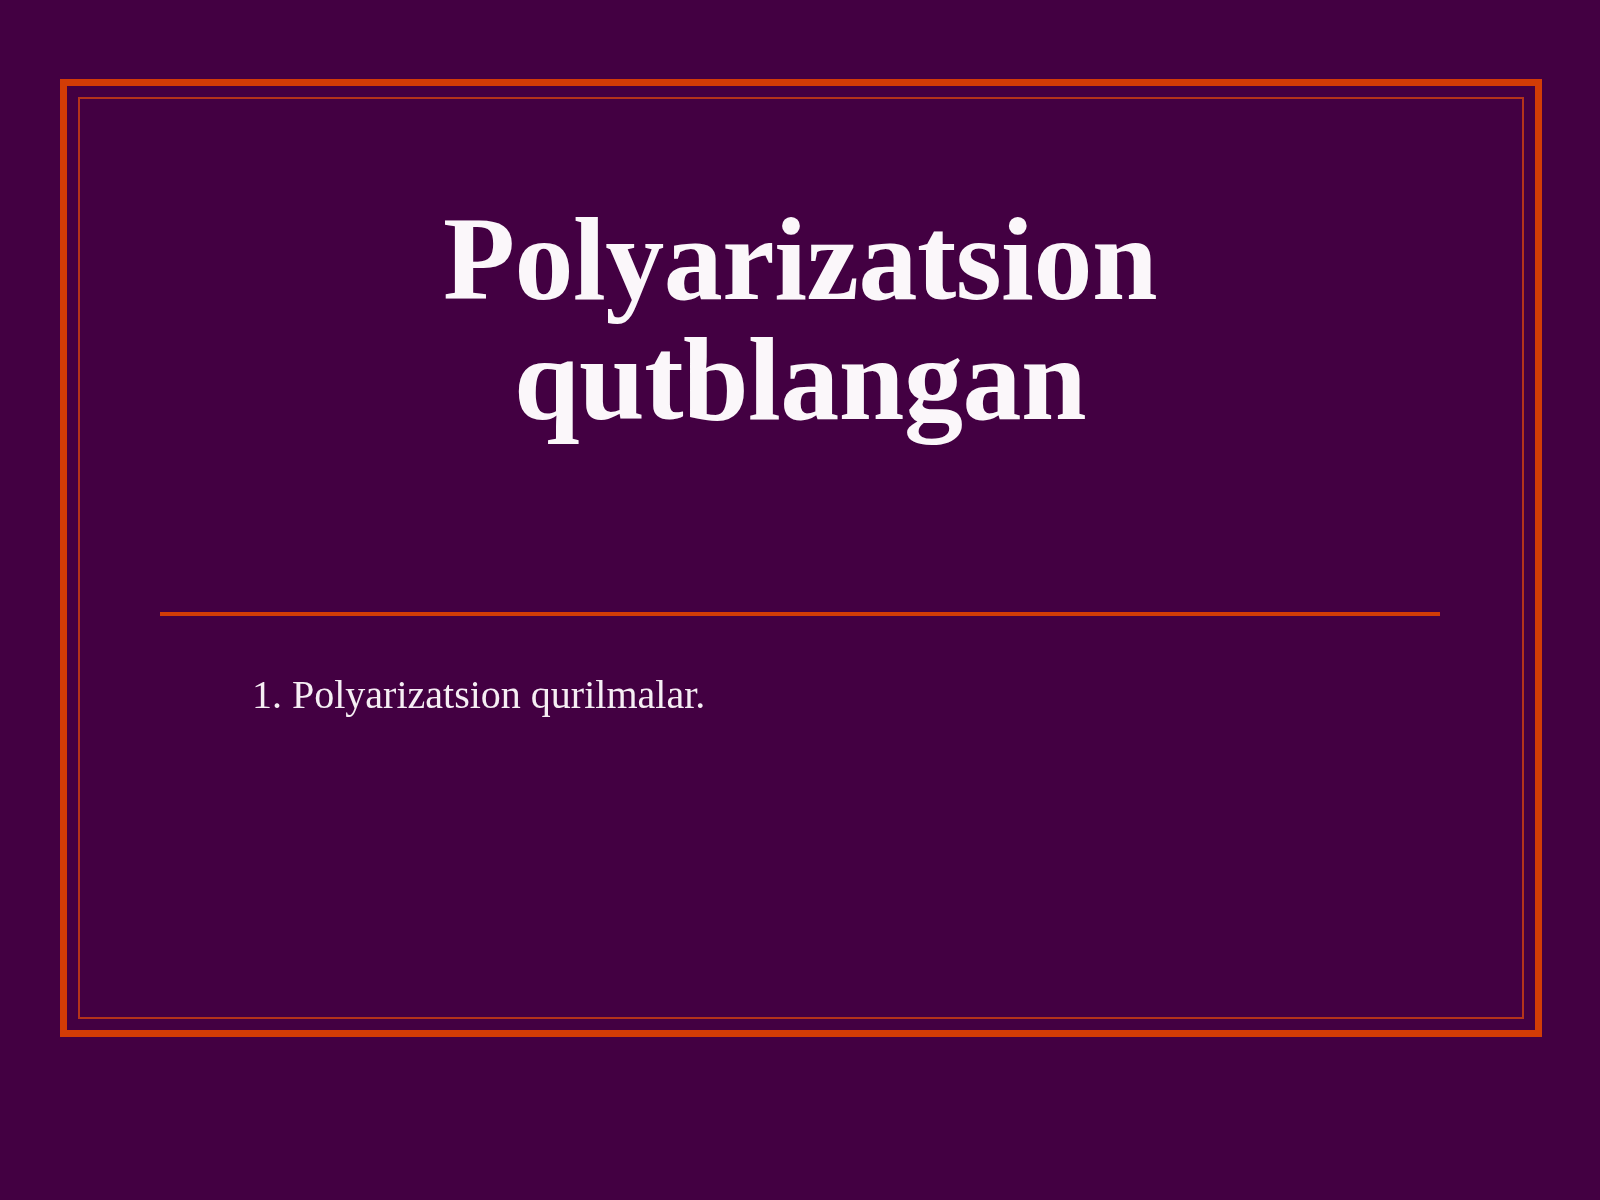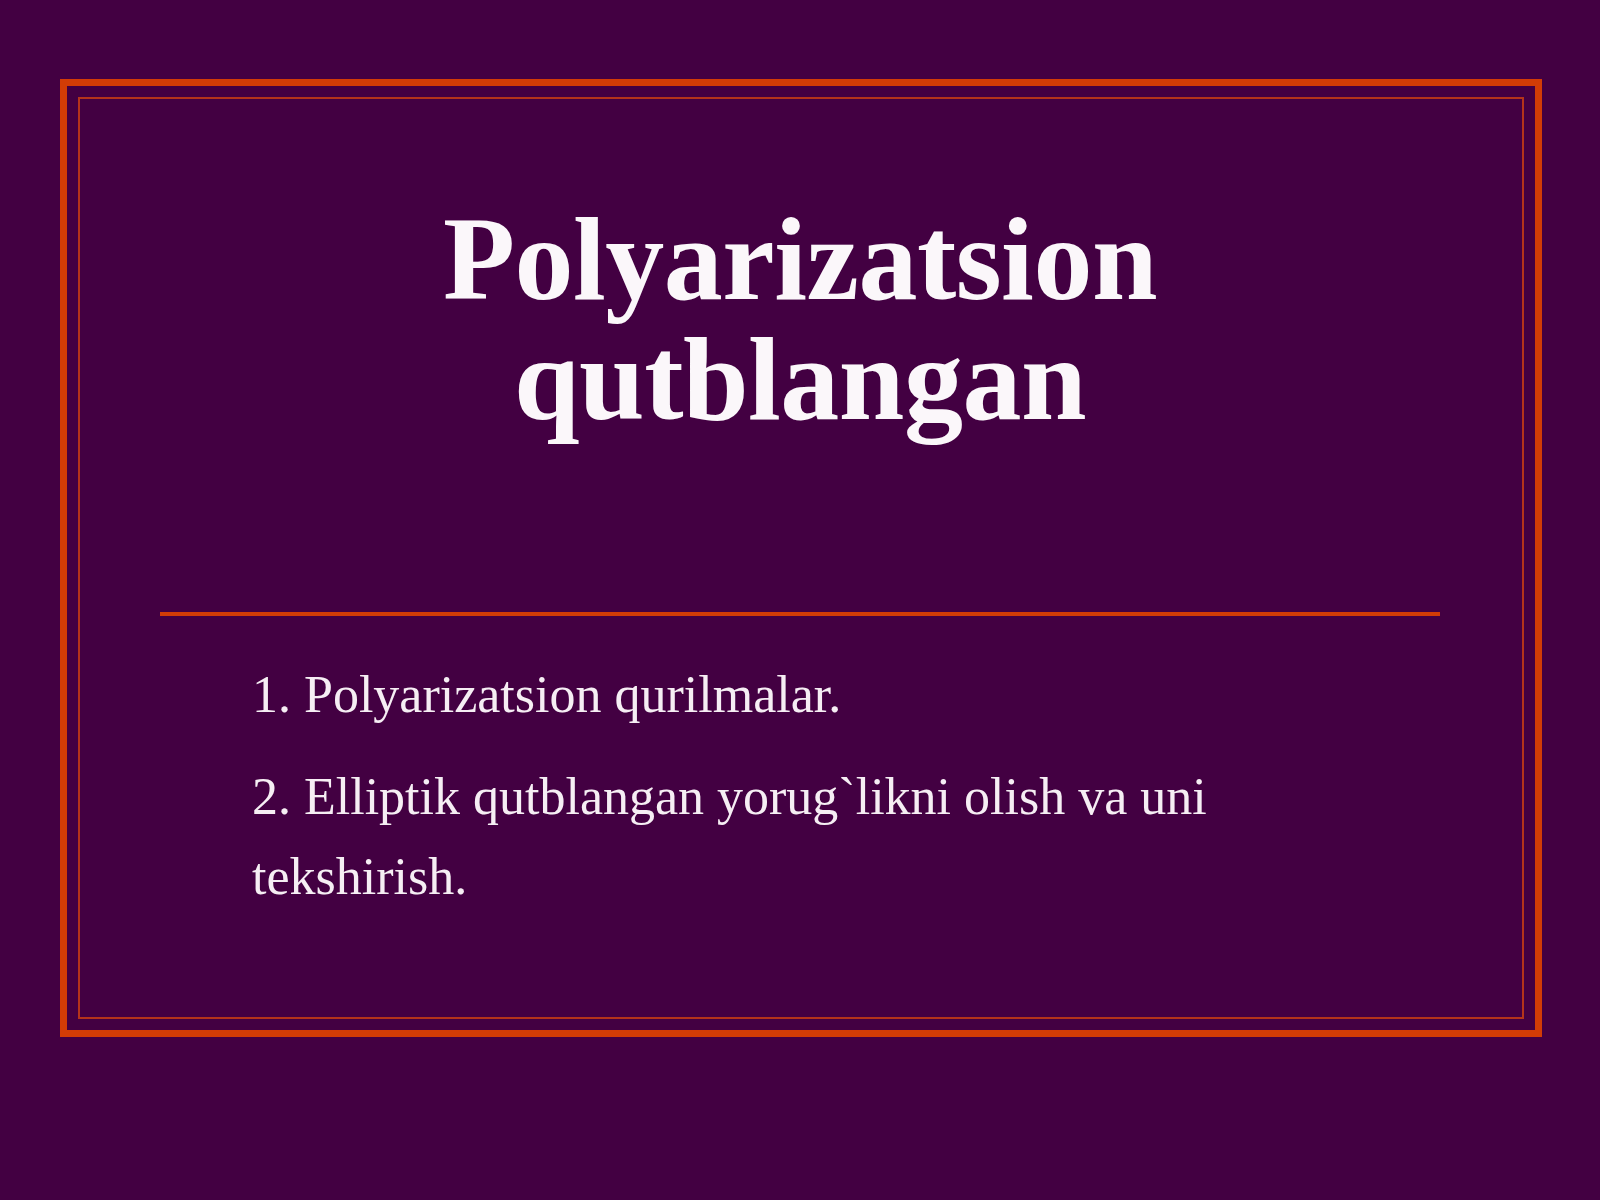--- a/index.html
+++ b/index.html
@@ -74,21 +74,21 @@
 
   .body-block {
     position: absolute;
     left: 252px;
     top: 655px;
     width: 1060px;
   }
 
   .body-item {
     color: #F6EEF4;
-    font-size: 52px;
+    font-size: 40px;
     line-height: 80px;
     margin: 0 0 22px 0;
     text-align: left;
     font-weight: normal;
   }
 
   .body-item:last-child {
     margin-bottom: 0;
   }
 </style>
@@ -102,16 +102,15 @@
 
   <div class="title-block">
     <span class="title-line">Polyarizatsion</span>
     <span class="title-line">qutblangan</span>
   </div>
 
   <div class="divider"></div>
 
   <div class="body-block">
     <p class="body-item">1. Polyarizatsion qurilmalar.</p>
-    <p class="body-item">2. Elliptik qutblangan yorug`likni olish va uni tekshirish.</p>
   </div>
 
 </div>
 
 </body></html>

